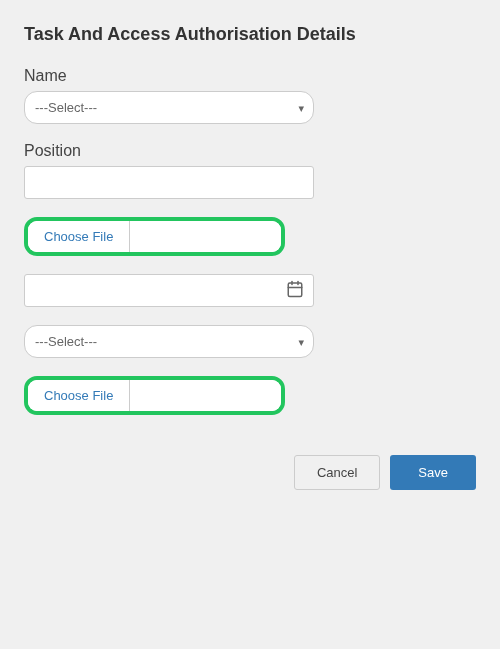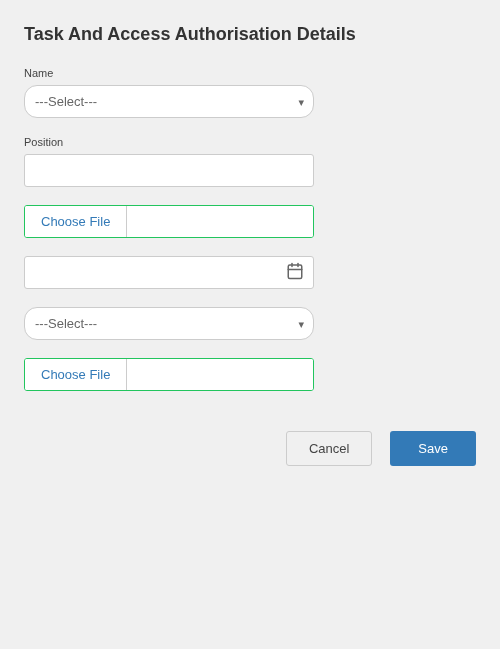--- a/index.html
+++ b/index.html
@@ -27,21 +27,21 @@
     }
 
     .title {
       font-size: 18px;
       font-weight: 600;
       color: #333;
       margin-bottom: 22px;
     }
 
     .field-label {
-      font-size: 11px;
+      font-size: 16px;
       color: #444;
       margin-bottom: 6px;
       display: block;
     }
 
     .form-group {
       margin-bottom: 18px;
     }
 
     .select-wrapper {
@@ -104,23 +104,23 @@
       right: 10px;
       top: 50%;
       transform: translateY(-50%);
       pointer-events: none;
       color: #666;
       font-size: 16px;
     }
 
     .file-upload-wrapper {
       display: flex;
-      width: 290px;
-      border: 1px solid #22c55e;
-      border-radius: 3px;
+      width: 261px;
+      border: 4px solid #22c55e;
+      border-radius: 13px;
       overflow: hidden;
       background: #fff;
     }
 
     .choose-file-btn {
       padding: 8px 16px;
       background: #fff;
       border: none;
       border-right: 1px solid #ccc;
       font-size: 13px;
@@ -134,21 +134,21 @@
       flex: 1;
       padding: 8px 10px;
       font-size: 13px;
       color: #999;
       background: #fff;
     }
 
     .footer-buttons {
       display: flex;
       justify-content: flex-end;
-      gap: 18px;
+      gap: 10px;
       margin-top: 30px;
       padding-top: 10px;
     }
 
     .btn-cancel {
       padding: 9px 22px;
       background: #f0f0f0;
       border: 1px solid #ccc;
       border-radius: 3px;
       font-size: 13px;

